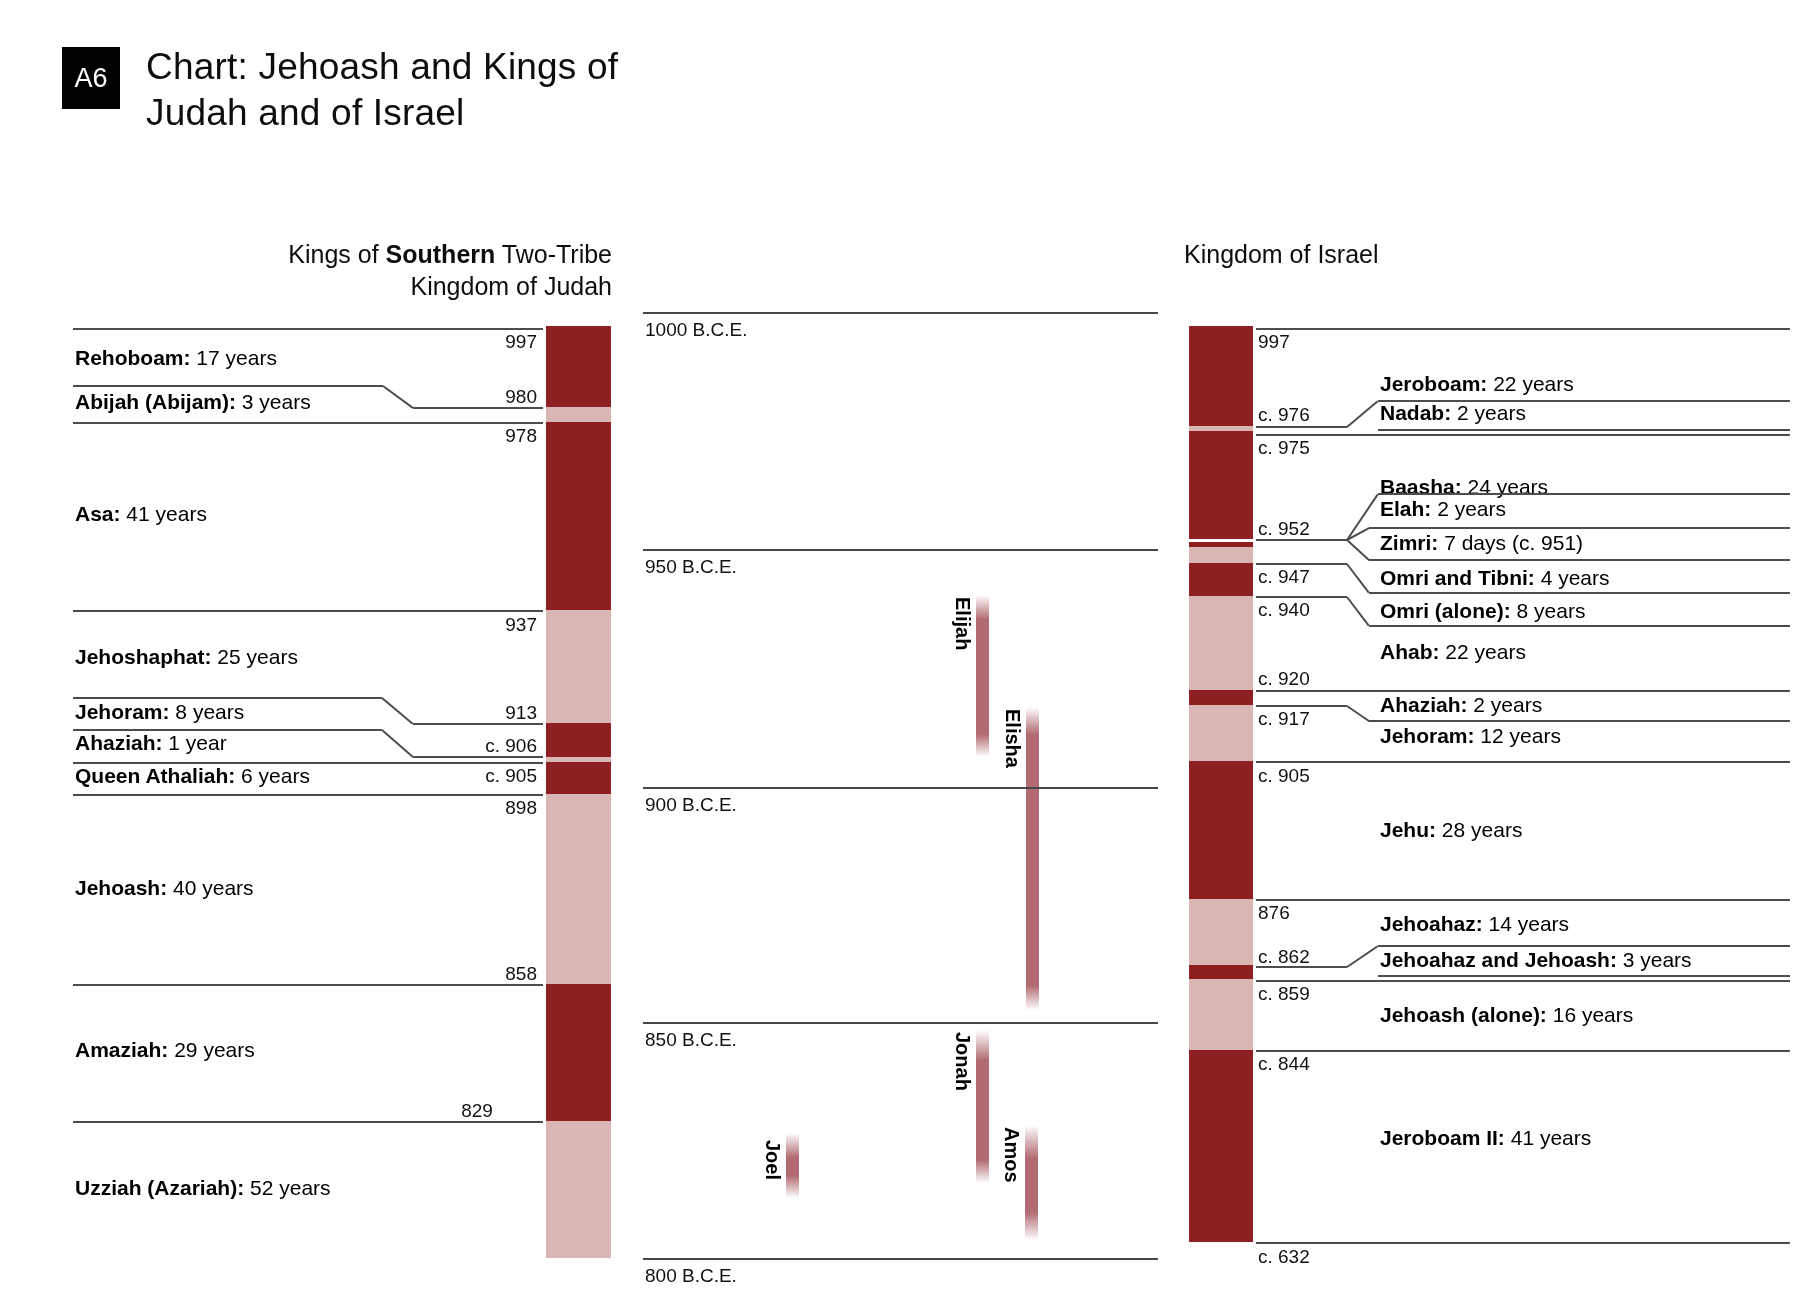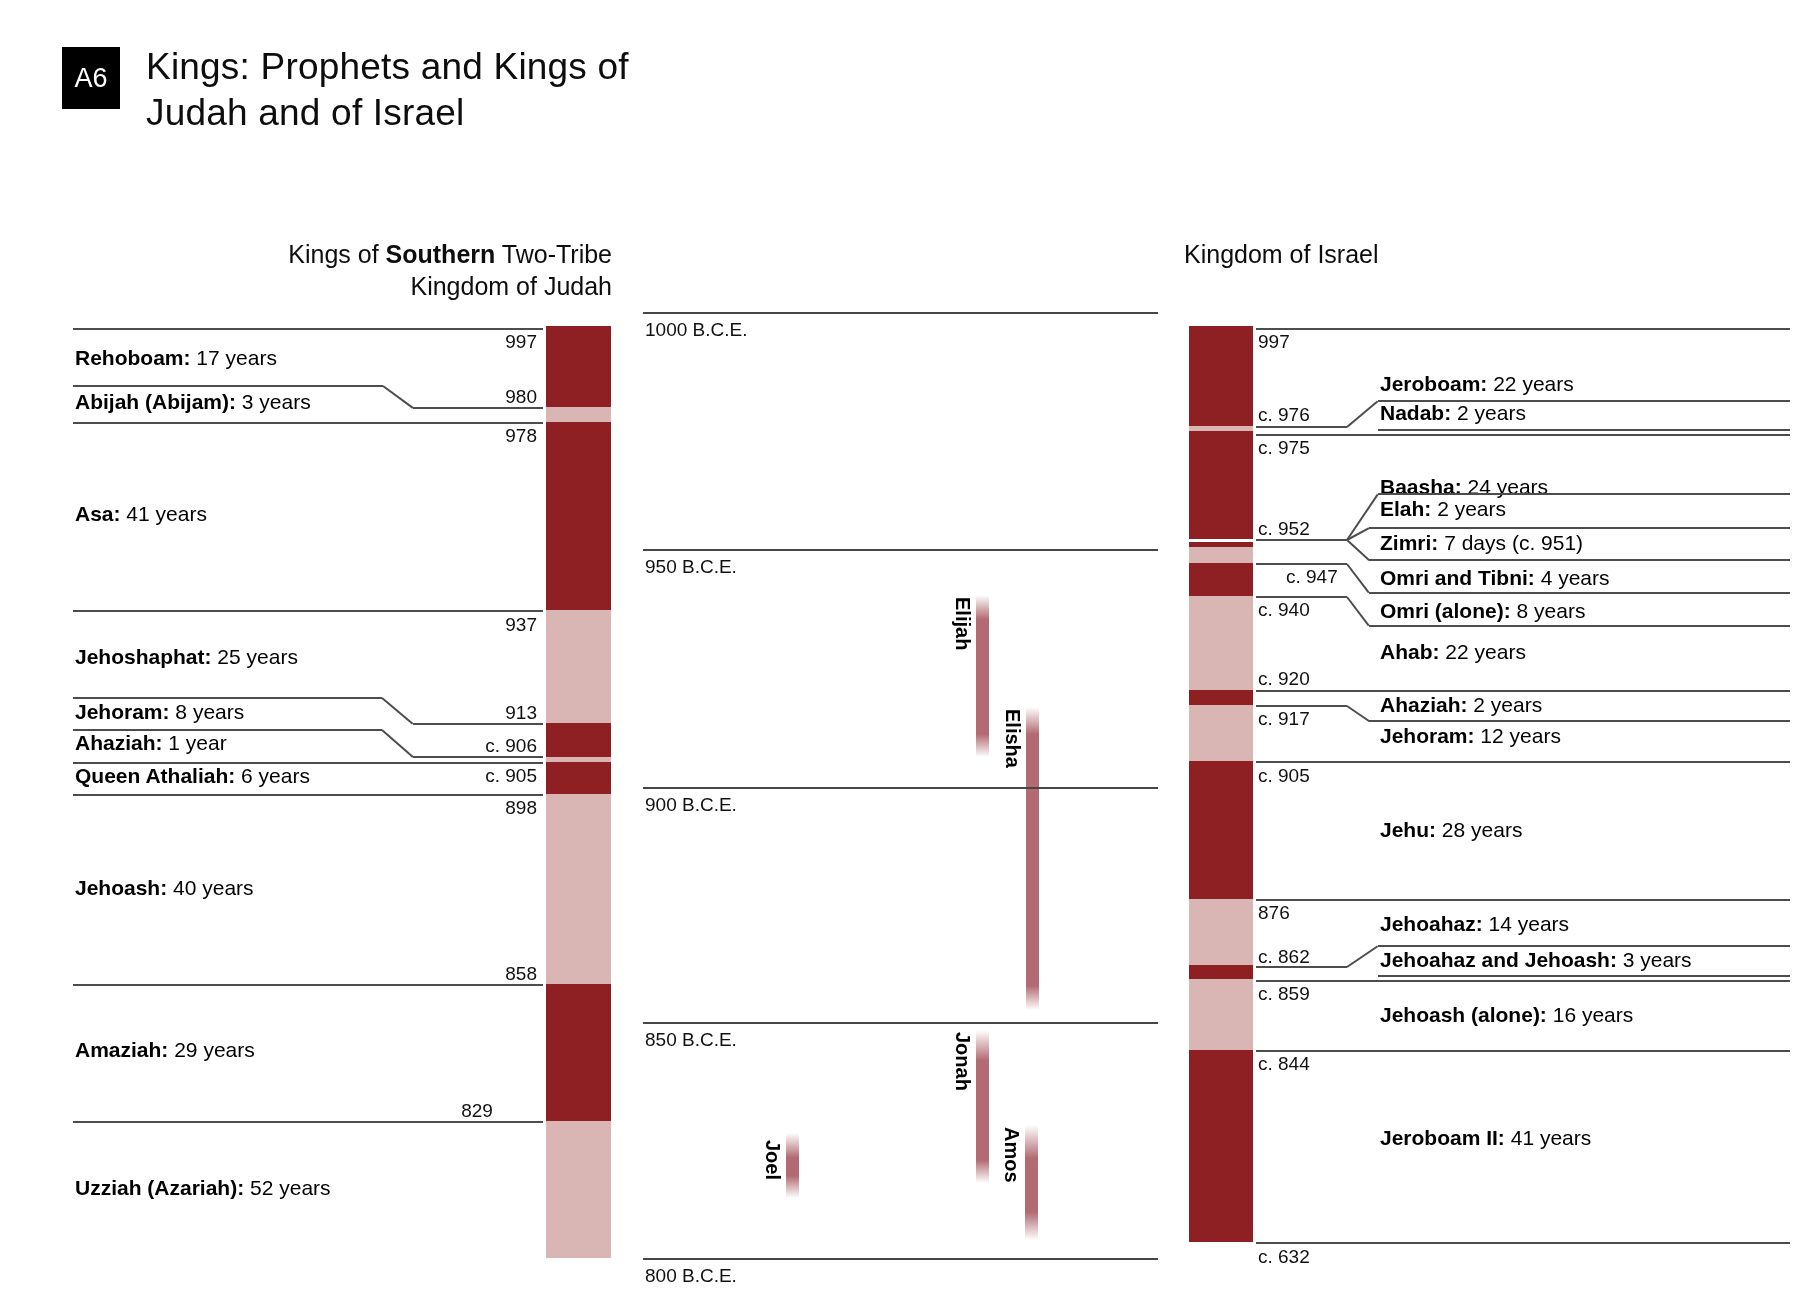--- a/index.html
+++ b/index.html
@@ -25,21 +25,21 @@
   .bar-seg{position:absolute;z-index:2;}
   .prophet-bar{position:absolute;z-index:4;}
   .prophet-label{position:absolute;font-weight:700;font-size:20px;writing-mode:vertical-rl;z-index:5;}
 </style>
 </head>
 <body>
 
 <div id="canvas">
   <div id="badge">A6</div>
   <div id="title">
-    <div>Kings: Prophets and Kings of</div>
+    <div>Chart: Jehoash and Kings of</div>
     <div>Judah and of Israel</div>
   </div>
 
   <div id="judah-header" class="col-header">
     <div><span>Kings of </span><b>Southern</b><span> Two-Tribe</span></div>
     <div>Kingdom of Judah</div>
   </div>
 
   <div id="israel-header" class="col-header">
     <div>Kingdom of Israel</div>
@@ -134,21 +134,21 @@
       <div class="king-name" style="left: 1380px; top: 497px;"><b>Elah:</b> 2 years</div>
       <div class="rule" style="left: 1256px; top: 539px; width: 91px;"></div>
       <div class="rule" style="left: 1369px; top: 527px; width: 421px;"></div>
       <div class="rule" style="left: 1369px; top: 559px; width: 421px;"></div>
       <div class="diag" style="left: 1347px; top: 539px; width: 25.0599px; transform: rotate(-28.6105deg);"></div>
       <div class="diag" style="left: 1347px; top: 539px; width: 29.7321px; transform: rotate(42.2737deg);"></div>
       <div class="king-name" style="left: 1380px; top: 531px;"><b>Zimri:</b> 7 days (c. 951)</div>
       <div class="rule" style="left: 1256px; top: 563px; width: 91px;"></div>
       <div class="rule" style="left: 1369px; top: 592px; width: 421px;"></div>
       <div class="diag" style="left: 1347px; top: 563px; width: 36.4005px; transform: rotate(52.8153deg);"></div>
-      <div class="year-label" style="left: 1258px; top: 566px; margin-left: 28px;">c. 947</div>
+      <div class="year-label" style="left: 1258px; top: 566px;">c. 947</div>
       <div class="king-name" style="left: 1380px; top: 566px;"><b>Omri and Tibni:</b> 4 years</div>
       <div class="rule" style="left: 1256px; top: 596px; width: 91px;"></div>
       <div class="rule" style="left: 1369px; top: 625px; width: 421px;"></div>
       <div class="diag" style="left: 1347px; top: 596px; width: 36.4005px; transform: rotate(52.8153deg);"></div>
       <div class="year-label" style="left: 1258px; top: 599px;">c. 940</div>
       <div class="king-name" style="left: 1380px; top: 599px;"><b>Omri (alone):</b> 8 years</div>
       <div class="king-name" style="left: 1380px; top: 640px;"><b>Ahab:</b> 22 years</div>
       <div class="rule" style="left: 1256px; top: 690px; width: 534px;"></div>
       <div class="rule" style="left: 1369px; top: 720px; width: 421px;"></div>
       <div class="diag" style="left: 1347px; top: 705px; width: 26.6271px; transform: rotate(34.2869deg);"></div>

